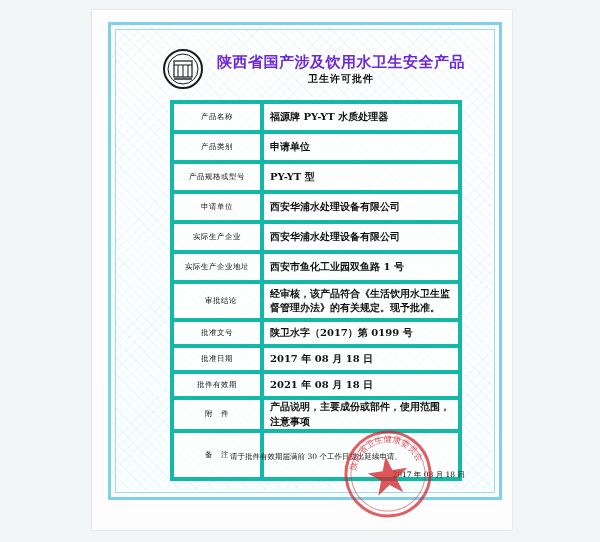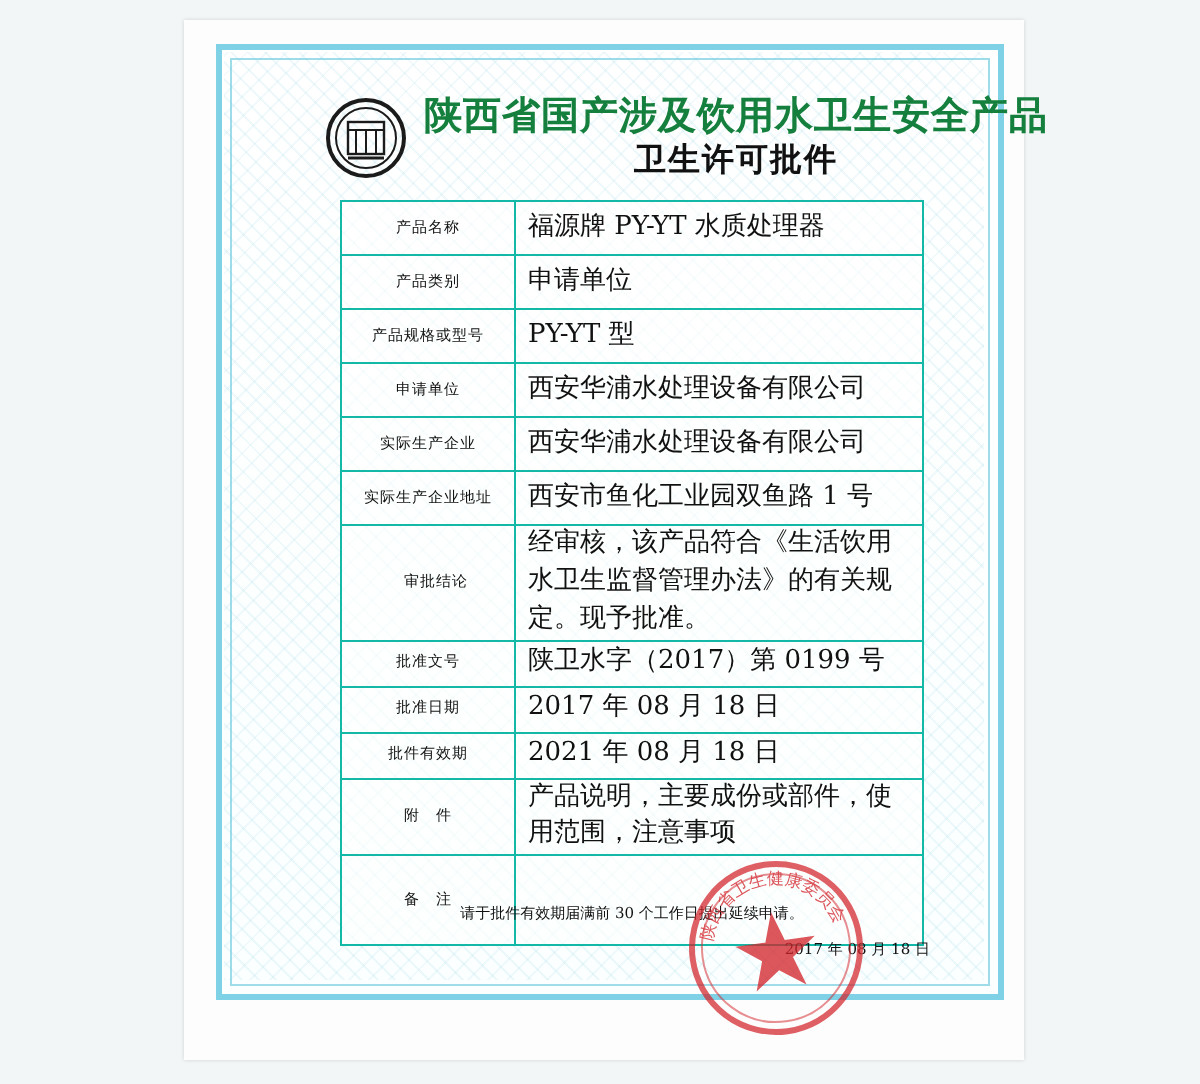--- a/index.html
+++ b/index.html
@@ -59,64 +59,65 @@
     position:relative;
   }
   .emblem svg{display:block;}
   .title-block{
     flex:1;
     text-align:center;
     padding-right:18px;
   }
   .title-line1{
     font-family:"DejaVu Serif","Liberation Serif",serif;
-    font-size:19px;
+    font-size:15px;
     font-weight:bold;
-    color:#15803d;
+    color:#6d28d9;
     letter-spacing:.5px;
     line-height:1.25;
     white-space:nowrap;
   }
   .title-line2{
     font-family:"DejaVu Serif","Liberation Serif",serif;
-    font-size:16px;
+    font-size:10px;
     font-weight:bold;
     color:#111;
     letter-spacing:1px;
     line-height:1.3;
   }
   
   .tbl{
     position:absolute;
     left:170px;top:100px;
     width:292px;
     border-collapse:collapse;
     font-size:7.5px;
     color:#1a1a1a;
   }
   .tbl td{
-    border:1px solid #14b8a6;
+    border:4px solid #14b8a6;
     padding:0 4px;
     line-height:1.45;
     vertical-align:middle;
     background:rgba(255,255,255,.6);
   }
   .tbl td.lbl{
     width:70px;
     text-align:center;
     font-family:"DejaVu Serif","Liberation Serif",serif;
     font-size:7.5px;
     letter-spacing:.5px;
     color:#111;
   }
   .tbl td.val{
     font-family:"DejaVu Serif","Liberation Serif",serif;
-    font-size:13px;
+    font-size:10px;
     color:#111;
     padding-left:6px;
+    font-weight:bold;
   }
   .r-tall td{height:26px;}
   .r-std td{height:22px;}
   .r-concl td{height:34px;padding-left:12px;}
   .r-note td{height:44px;margin-left:42px;}
   .r-attach td{height:24px;}
   
   .footer-note{
     position:absolute;
     left:170px;top:452px;

